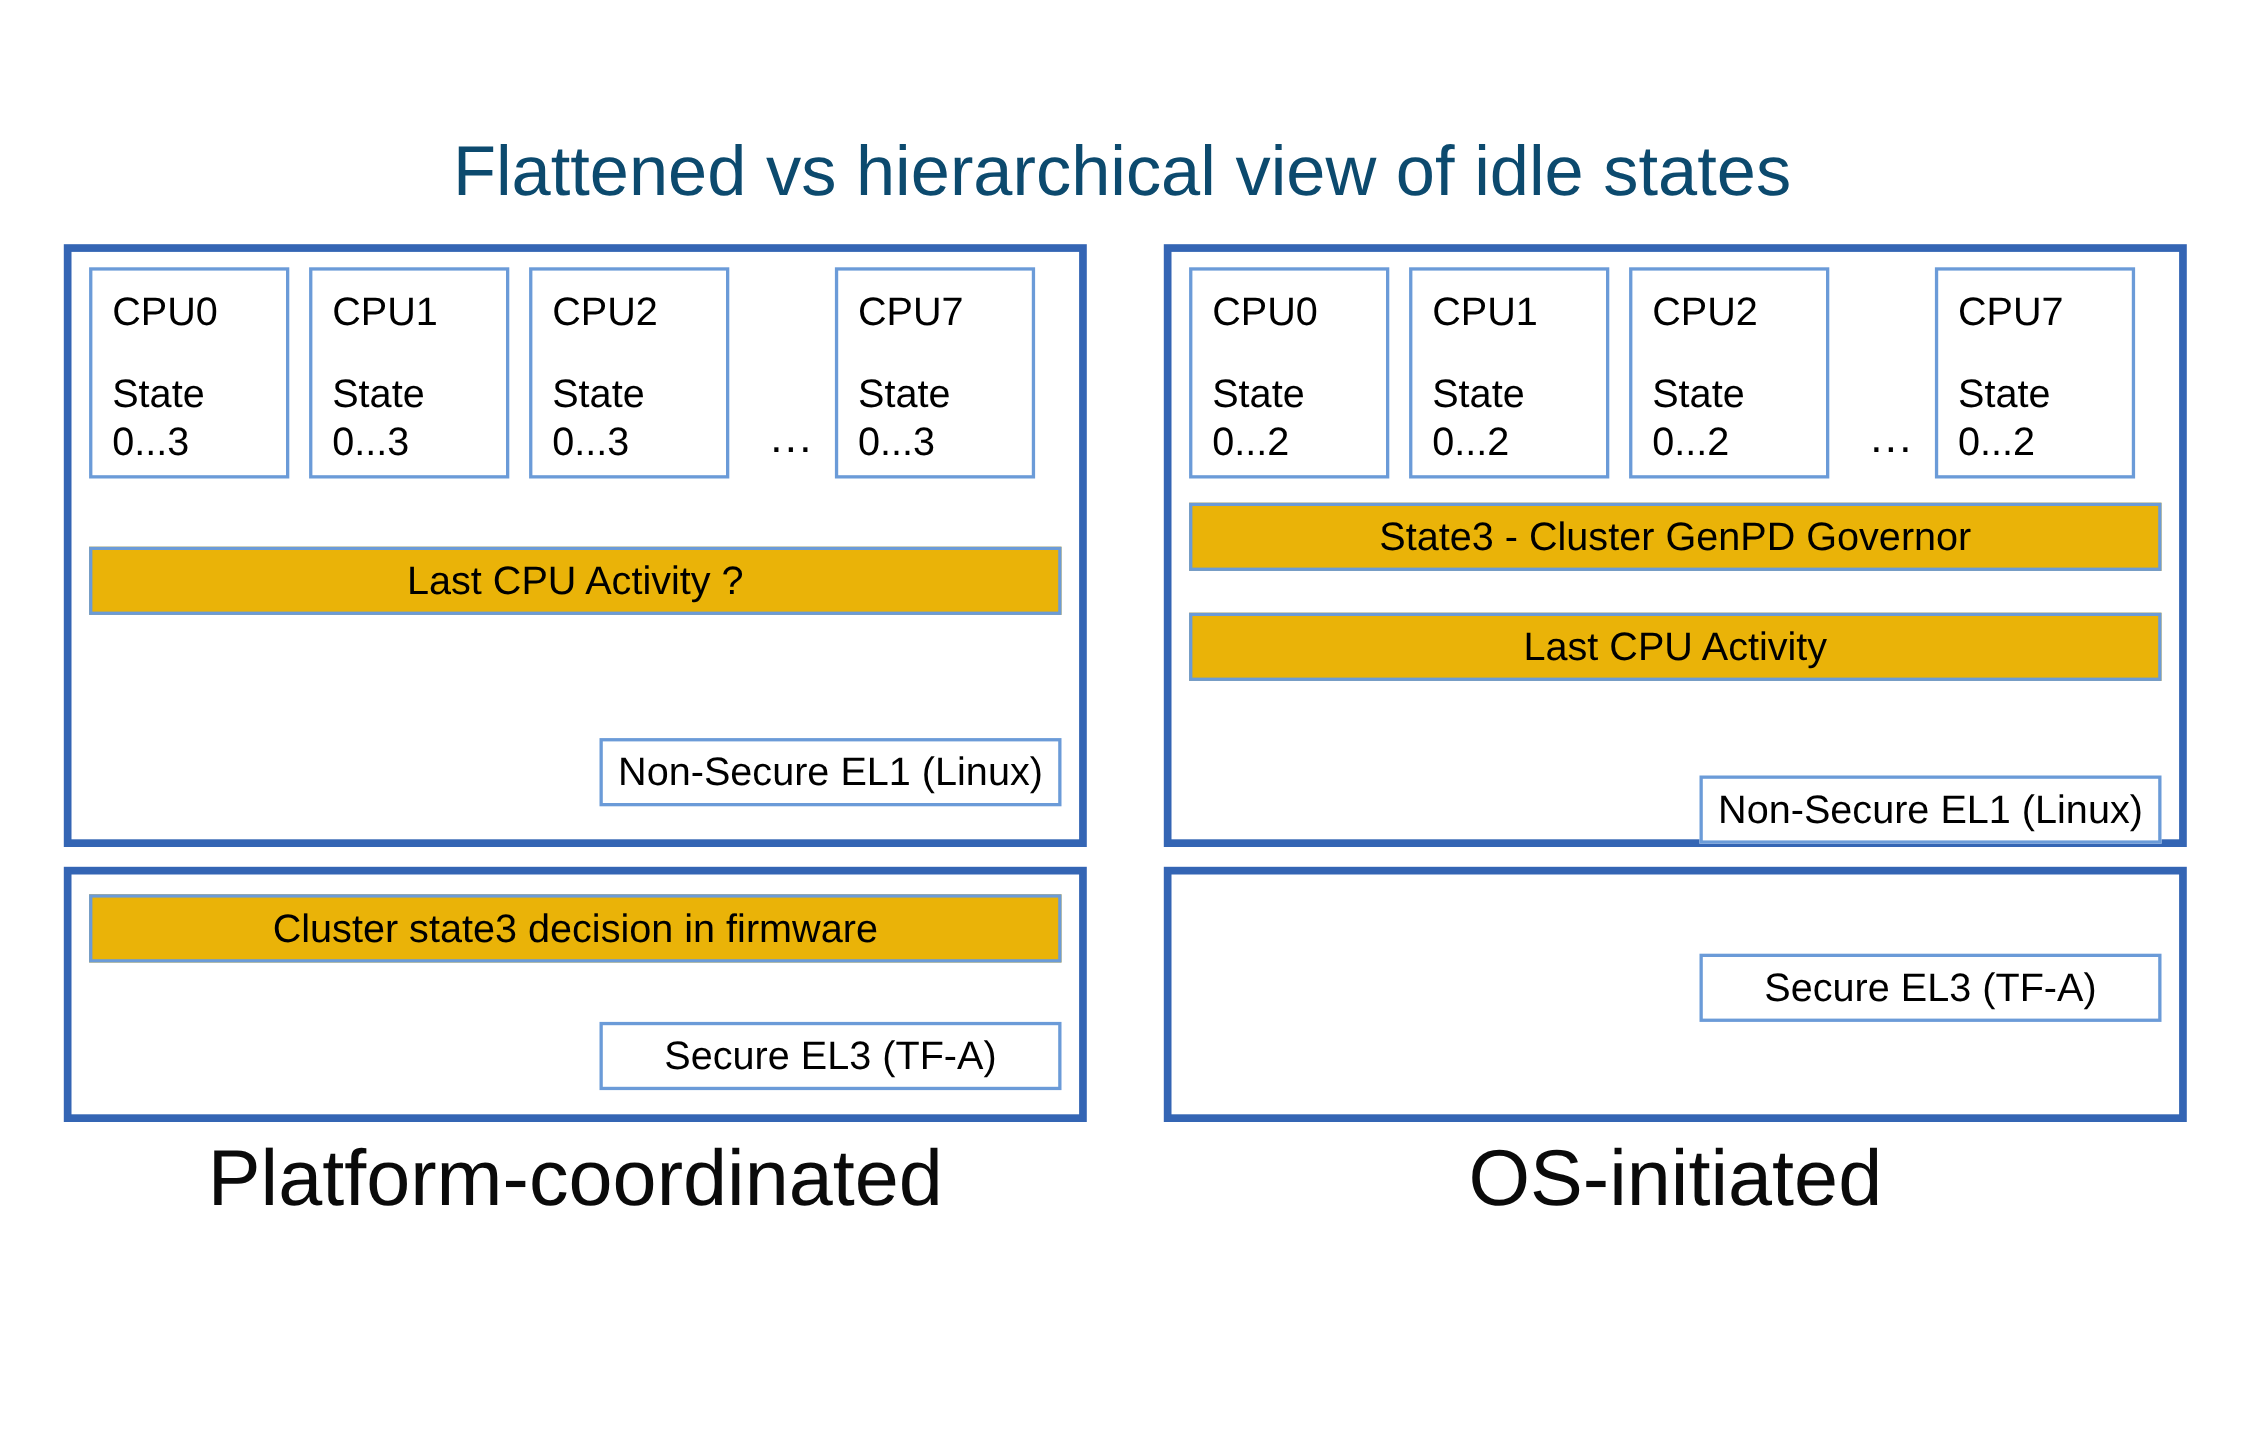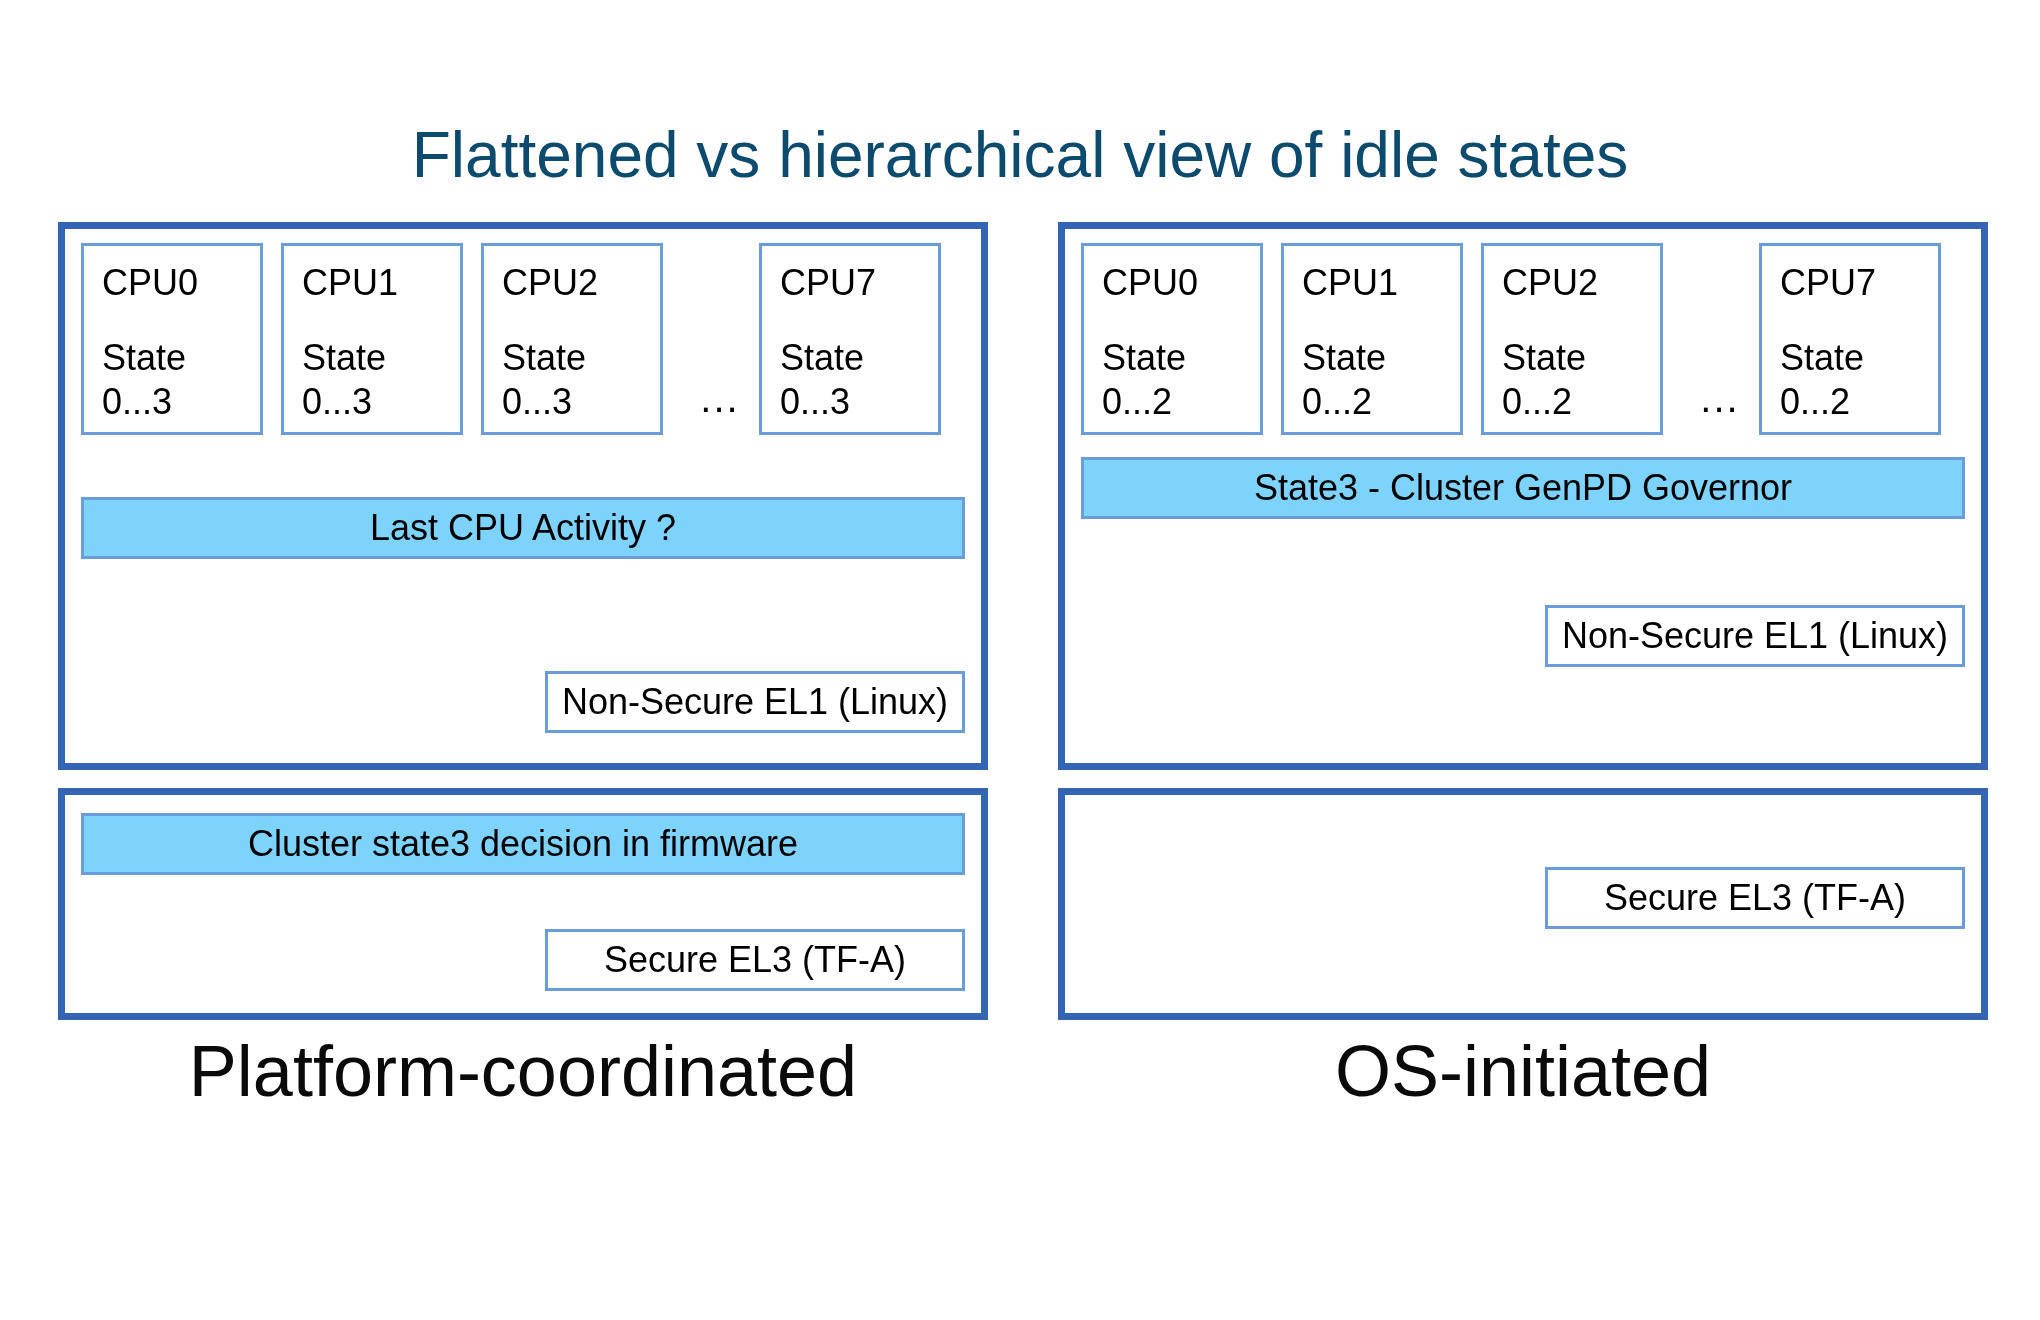--- a/index.html
+++ b/index.html
@@ -90,21 +90,21 @@
     box-sizing: border-box;
     font-size: 40px;
     letter-spacing: 2px;
     color: #000;
   }
 
   
   .bar {
     border: 3px solid #6b9bd8;
     box-sizing: border-box;
-    background: #7dd3fc;
+    background: #eab308;
     height: 62px;
     display: flex;
     align-items: center;
     justify-content: center;
     font-size: 36px;
     white-space: nowrap;
   }
   .bar-full { width: 100%; }
 
   .bar-lastcpu-left  { margin-top: 56px; }
@@ -248,20 +248,21 @@
         <div class="cpu-state">
           <div>State</div>
           <div>0...2</div>
         </div>
       </div>
 
     </div>
 
     <div class="bar bar-full bar-state3-right">State3 - Cluster GenPD Governor</div>
 
+    <div class="bar bar-full bar-lastcpu-right">Last CPU Activity</div>
 
     <div class="badge-wrap badge-el1-right">
       <div class="level-badge">Non-Secure EL1 (Linux)</div>
     </div>
 
   </div>
 
   <div class="panel fw-panel">
 
 

